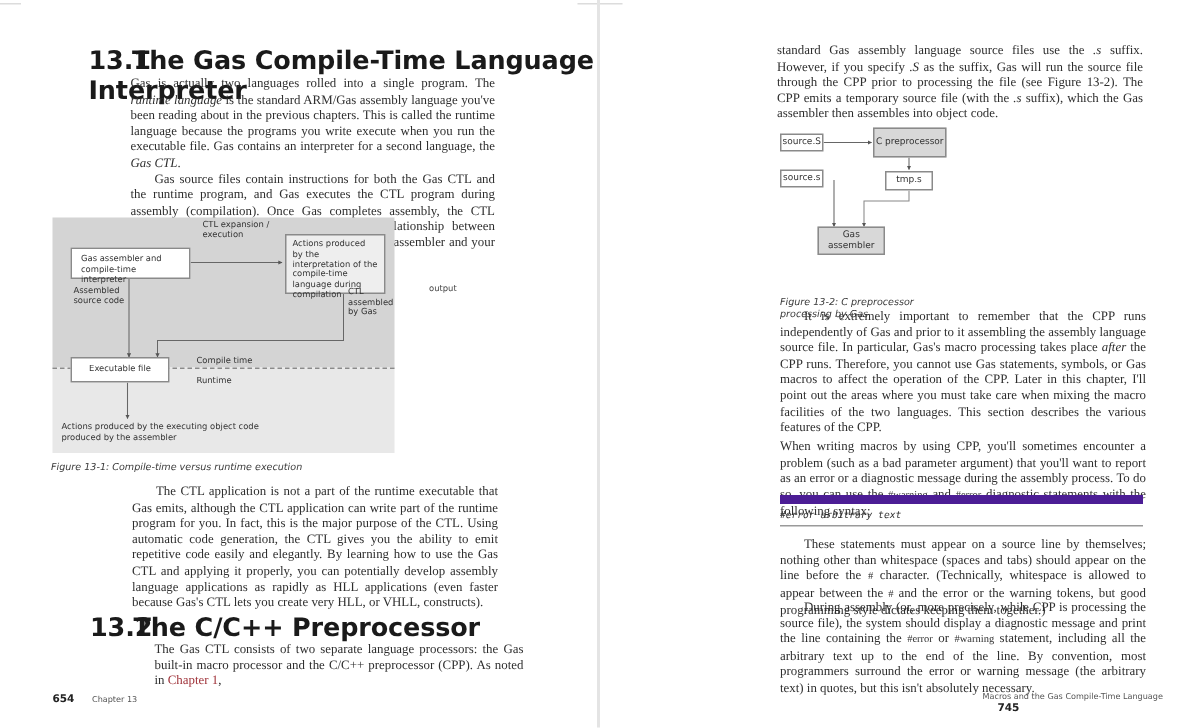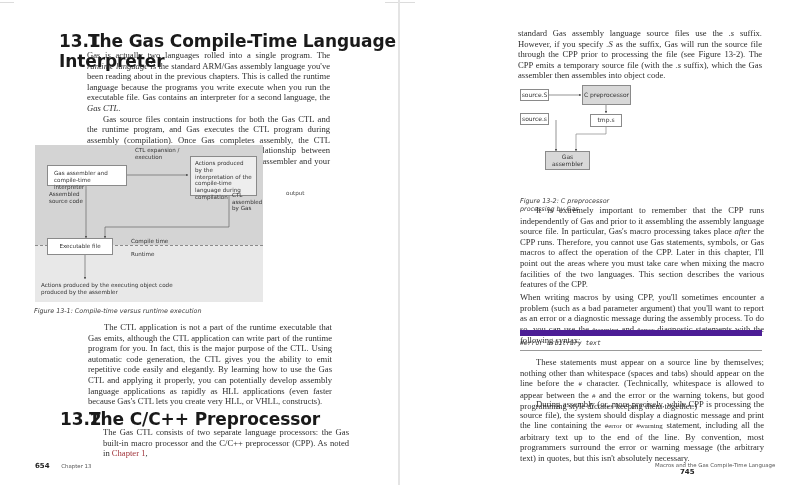--- a/index.html
+++ b/index.html
@@ -147,15 +147,15 @@
   <div class="para indent" style="left:520px;top:357px;width:244px;">
     <span>These statements must appear on a source line by themselves; nothing other than whitespace (spaces and tabs) should appear on the line before the </span><span class="mono">#</span><span> character. (Technically, whitespace is allowed to appear between the </span><span class="mono">#</span><span> and the error or the warning tokens, but good programming style dictates keeping them together.)</span>
   </div>
 
   <div class="para indent" style="left:520px;top:399px;width:244px;">
     <span>During assembly (or, more precisely, while CPP is processing the source file), the system should display a diagnostic message and print the line containing the </span><span class="mono">#error</span><span> or </span><span class="mono">#warning</span><span> statement, including all the arbitrary text up to the end of the line. By convention, most programmers surround the error or warning message (the arbitrary text) in quotes, but this isn't absolutely necessary.</span>
   </div>
 
   <div class="folio" style="left:655px;">
     <span>Macros and the Gas Compile-Time Language</span>
-    <span class="pn" style="margin-left:25px;">745</span>
+    <span class="pn" style="margin-left:10px;">745</span>
   </div>
 </div>
 
 </body></html>

